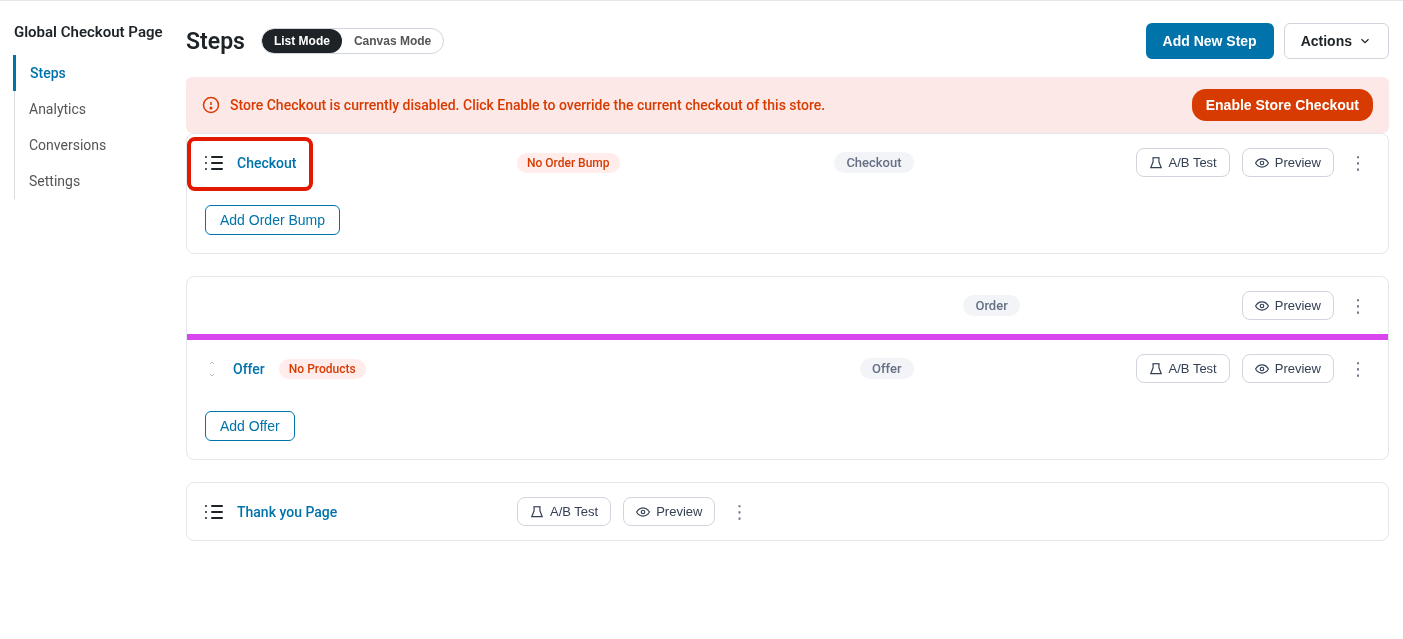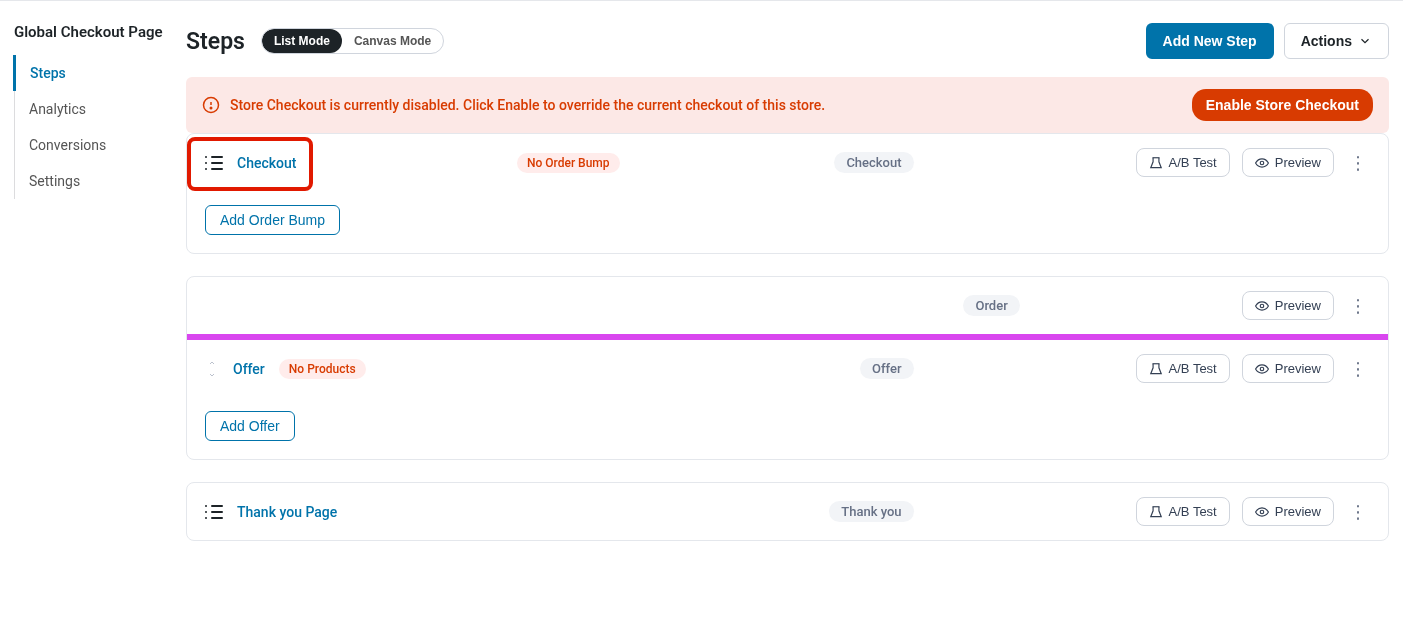--- a/index.html
+++ b/index.html
@@ -266,23 +266,20 @@
     <div class="card">
       <div class="card-row">
         <div class="row-left">
           <span class="list-icon dotted">
               <span></span>
               <span></span>
               <span></span>
             </span>
           <a class="step-link">Thank you Page</a>
         </div>
-        <div class="row-mid" style="justify-content:flex-end; padding-right:210px;">
-          <span class="tag-gray">Thank you</span>
-        </div>
         <div class="row-right">
           <button class="small-btn">
             <svg width="14" height="14" viewBox="0 0 24 24" fill="none" stroke="#344054" stroke-width="2">
                 <path d="M7 3 L7 10 L3 20 L21 20 L17 10 L17 3"></path>
                 <line x1="6" y1="3" x2="18" y2="3"></line>
               </svg>
             <span>A/B Test</span>
           </button>
           <button class="small-btn">
             <svg width="14" height="14" viewBox="0 0 24 24" fill="none" stroke="#344054" stroke-width="2">

